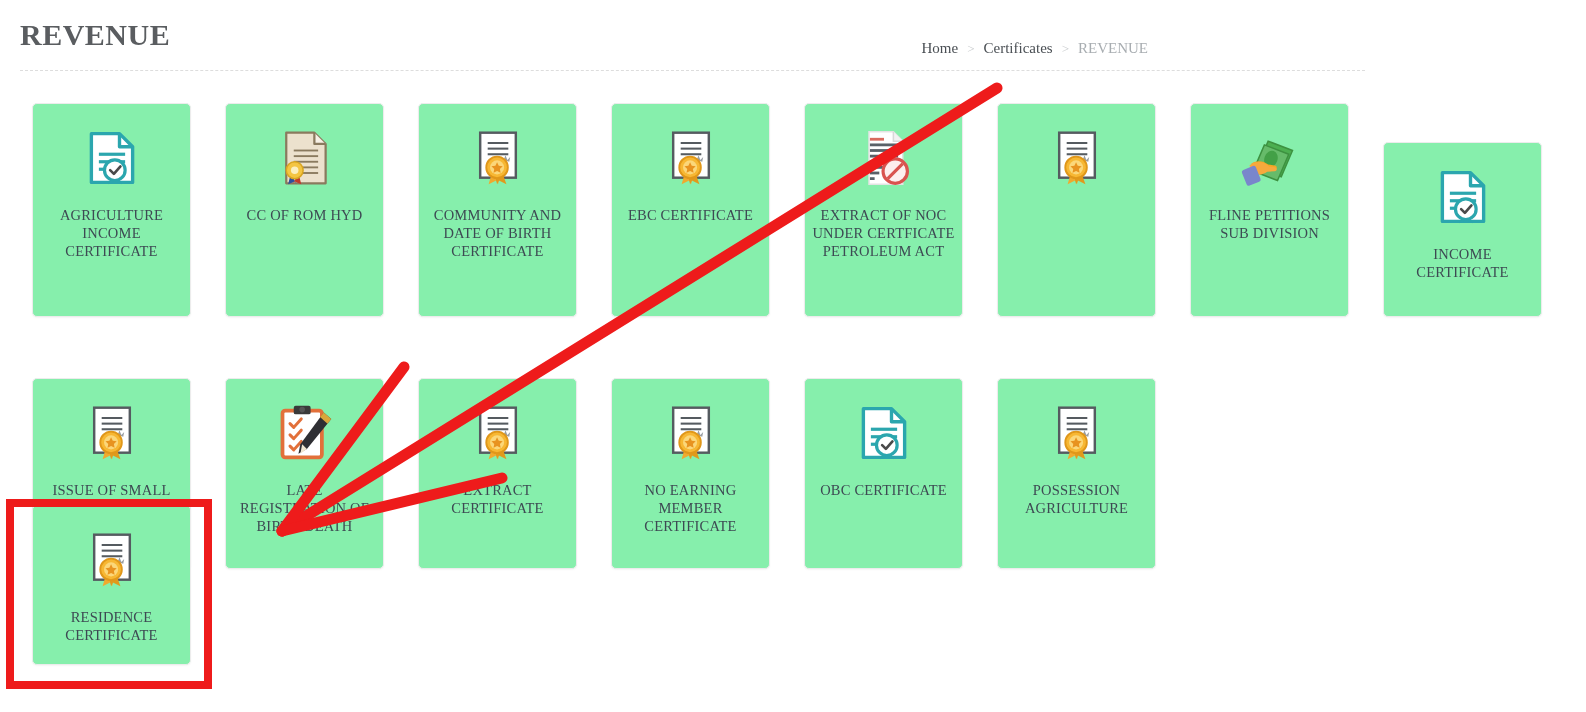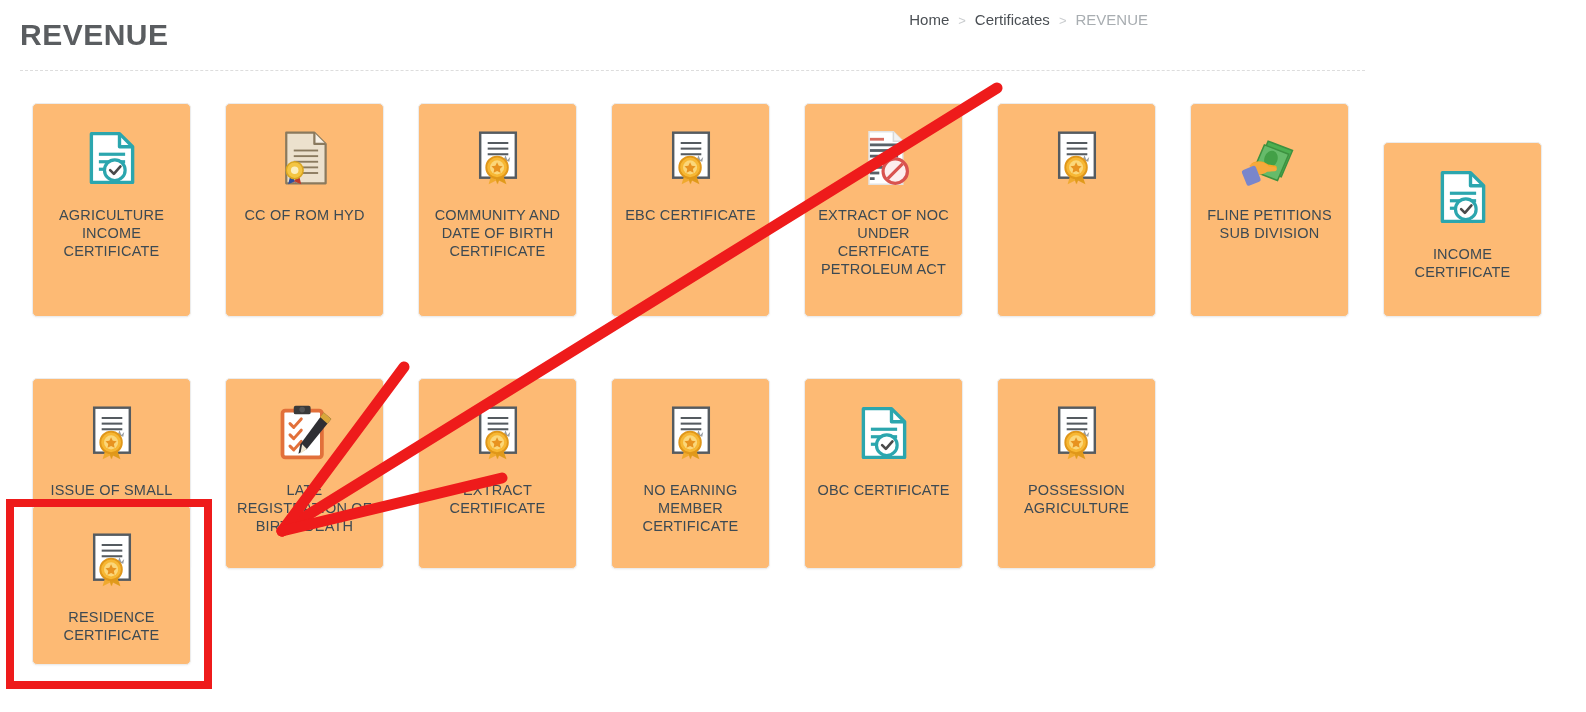--- a/index.html
+++ b/index.html
@@ -7,40 +7,41 @@
     margin: 0; padding: 0;
     width: 1586px; height: 712px;
     background: #ffffff;
     font-family: "Liberation Sans", sans-serif;
     overflow: hidden;
   }
   #page {
     position: relative;
     width: 1368px; height: 712px;
     background: #ffffff;
+    font-family: Liberation Serif, serif;
   }
 
   
   .page-header {
     position: relative;
     padding: 18px 28px 0 20px;
     height: 72px;
   }
   .page-title {
     position: absolute;
     left: 20px; top: 20px;
     font-size: 30px;
     font-weight: bold;
     letter-spacing: 0.5px;
     color: #5a5d60;
     line-height: 1;
   }
   .breadcrumb {
     position: absolute;
-    right: 220px; top: 11px;
+    right: 220px; top: 40px;
     display: flex;
     align-items: flex-end;
     gap: 9px;
     font-size: 15px;
     color: #4a4f54;
   }
   .breadcrumb .crumb-link { color: #4a4f54; cursor: pointer; }
   .breadcrumb .crumb-sep  { color: #c9ccce; font-size: 13px; }
   .breadcrumb .crumb-current { color: #a8adb1; }
 
@@ -57,21 +58,21 @@
     left: 0; top: 103px;
     width: 1586px;
     display: grid;
     grid-template-columns: repeat(8, 193px);
     padding-left: 32px;
     row-gap: 22px;
   }
   .card {
     width: 159px;
     min-height: 168px;
-    background: #fdba74;
+    background: #86efac;
     border: 1px solid #ececec;
     border-radius: 5px;
     box-shadow: 0 1px 2px rgba(0,0,0,0.045);
     display: flex;
     flex-direction: column;
     align-items: center;
     padding: 22px 6px 14px 6px;
     cursor: pointer;
   }
   .card.row2 { min-height: 175px; margin-top: 39px; }

